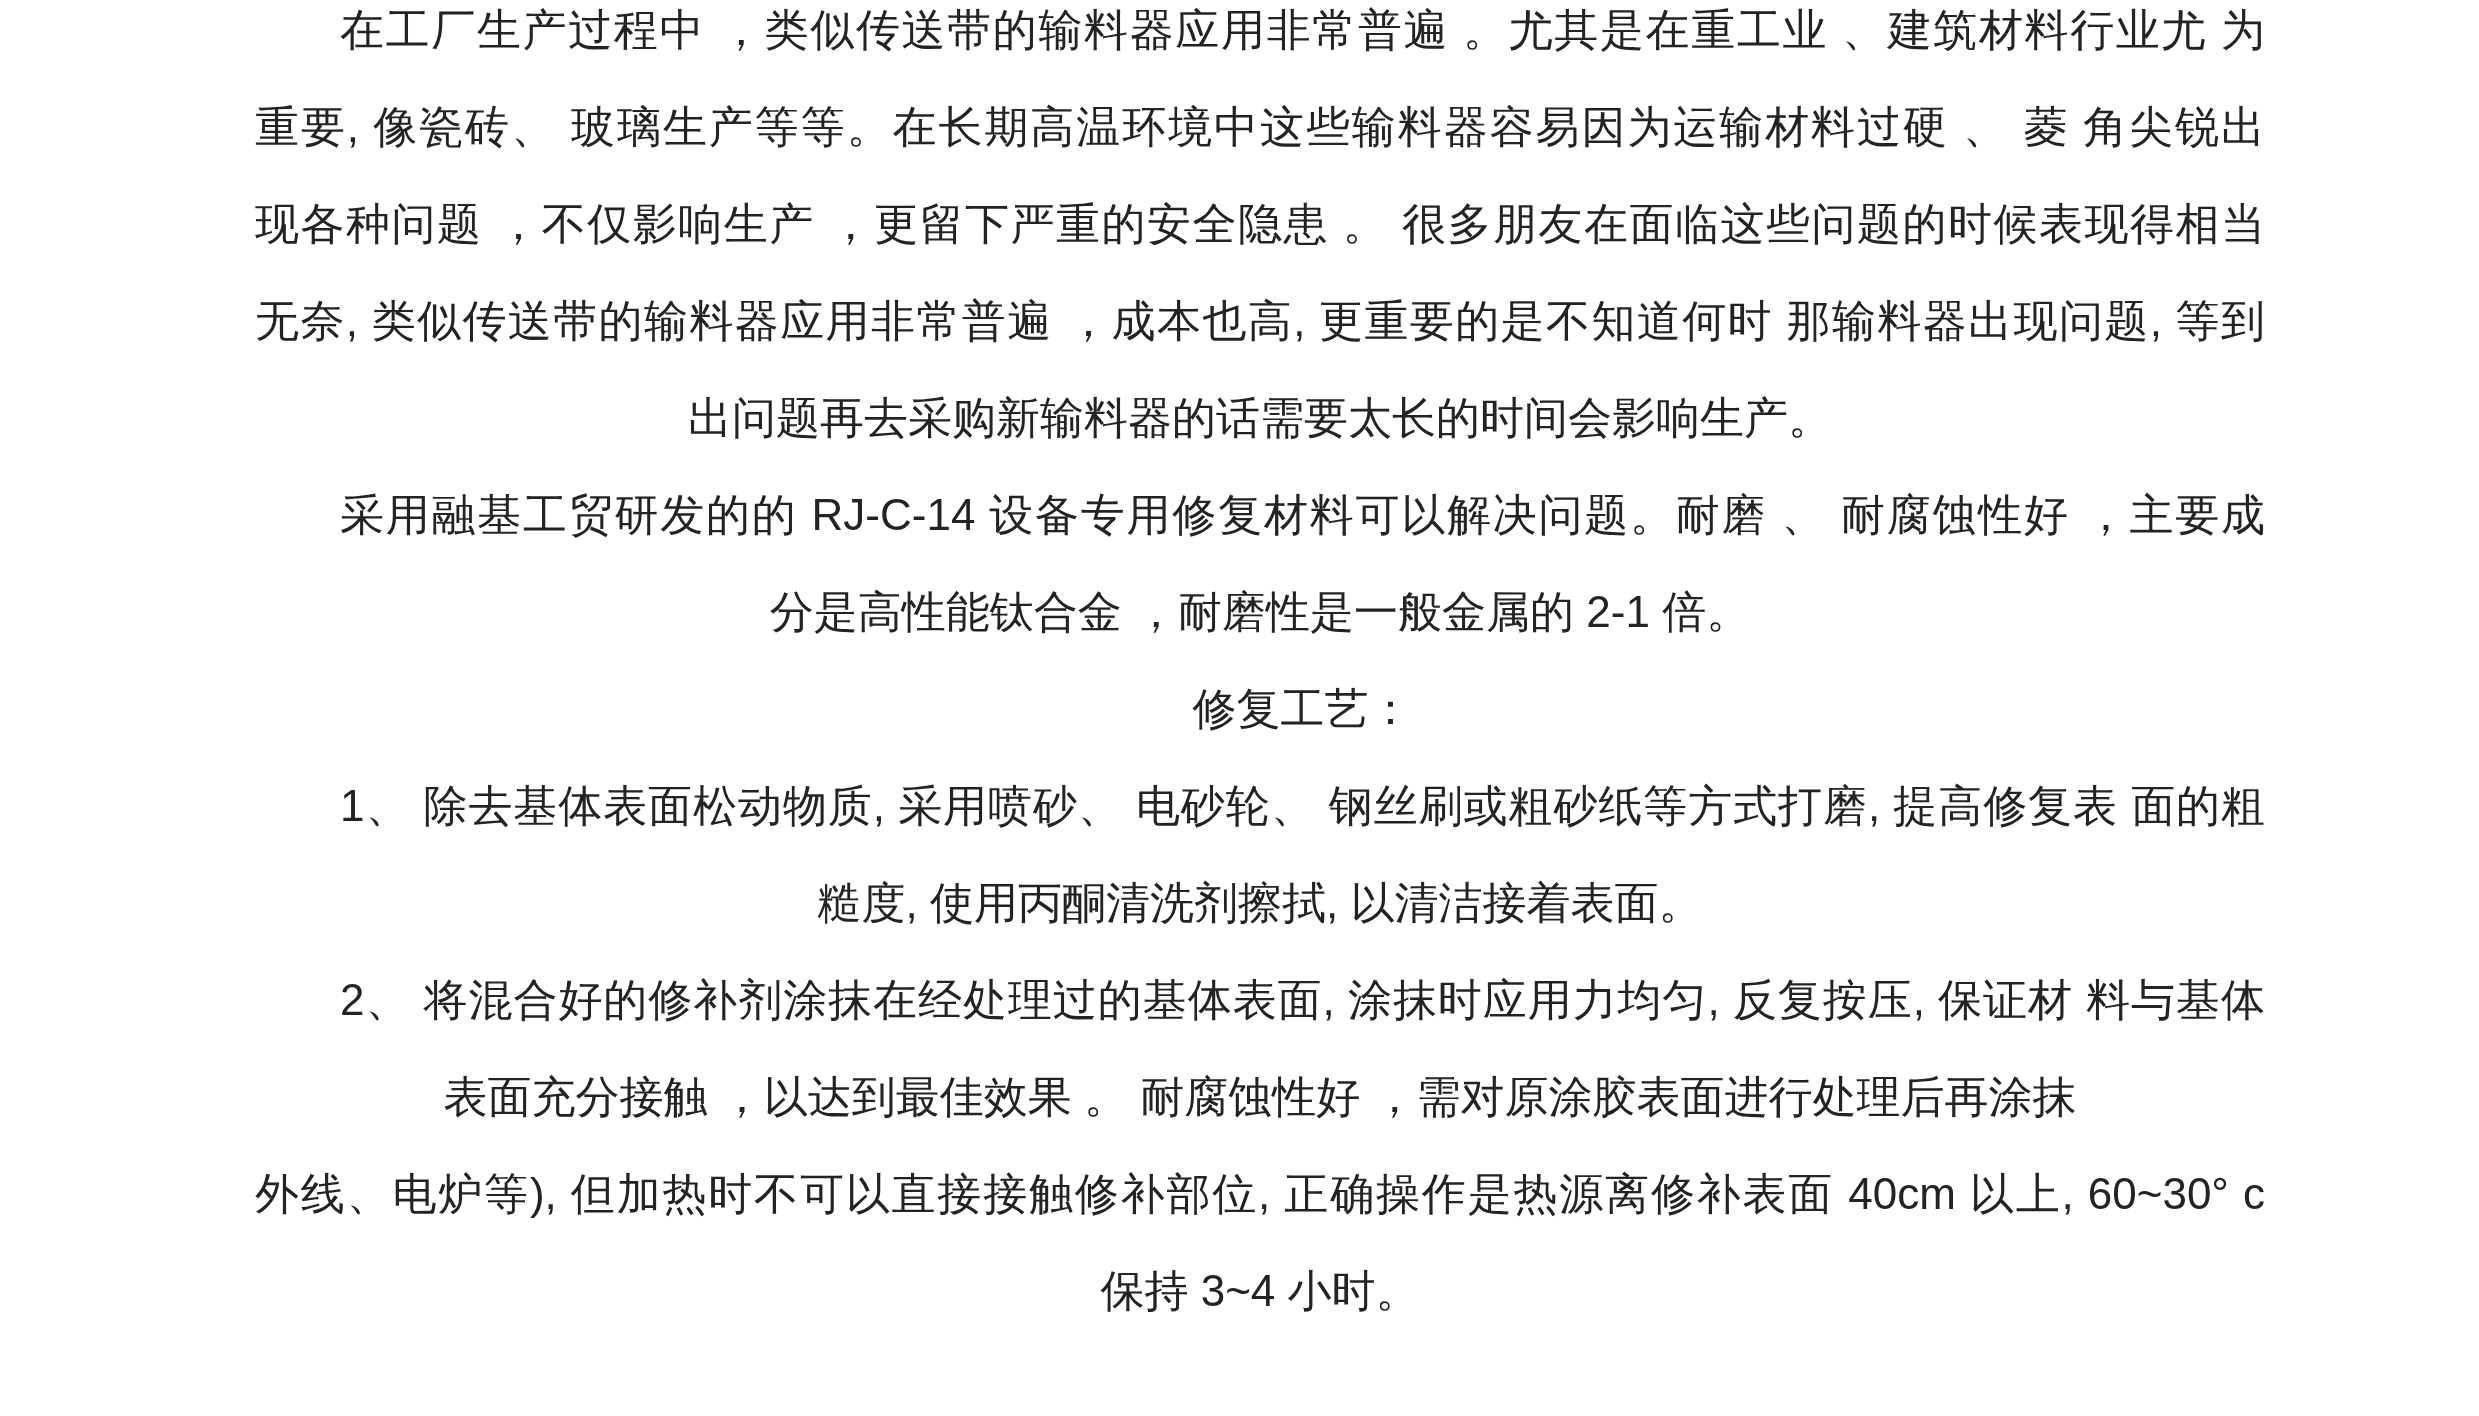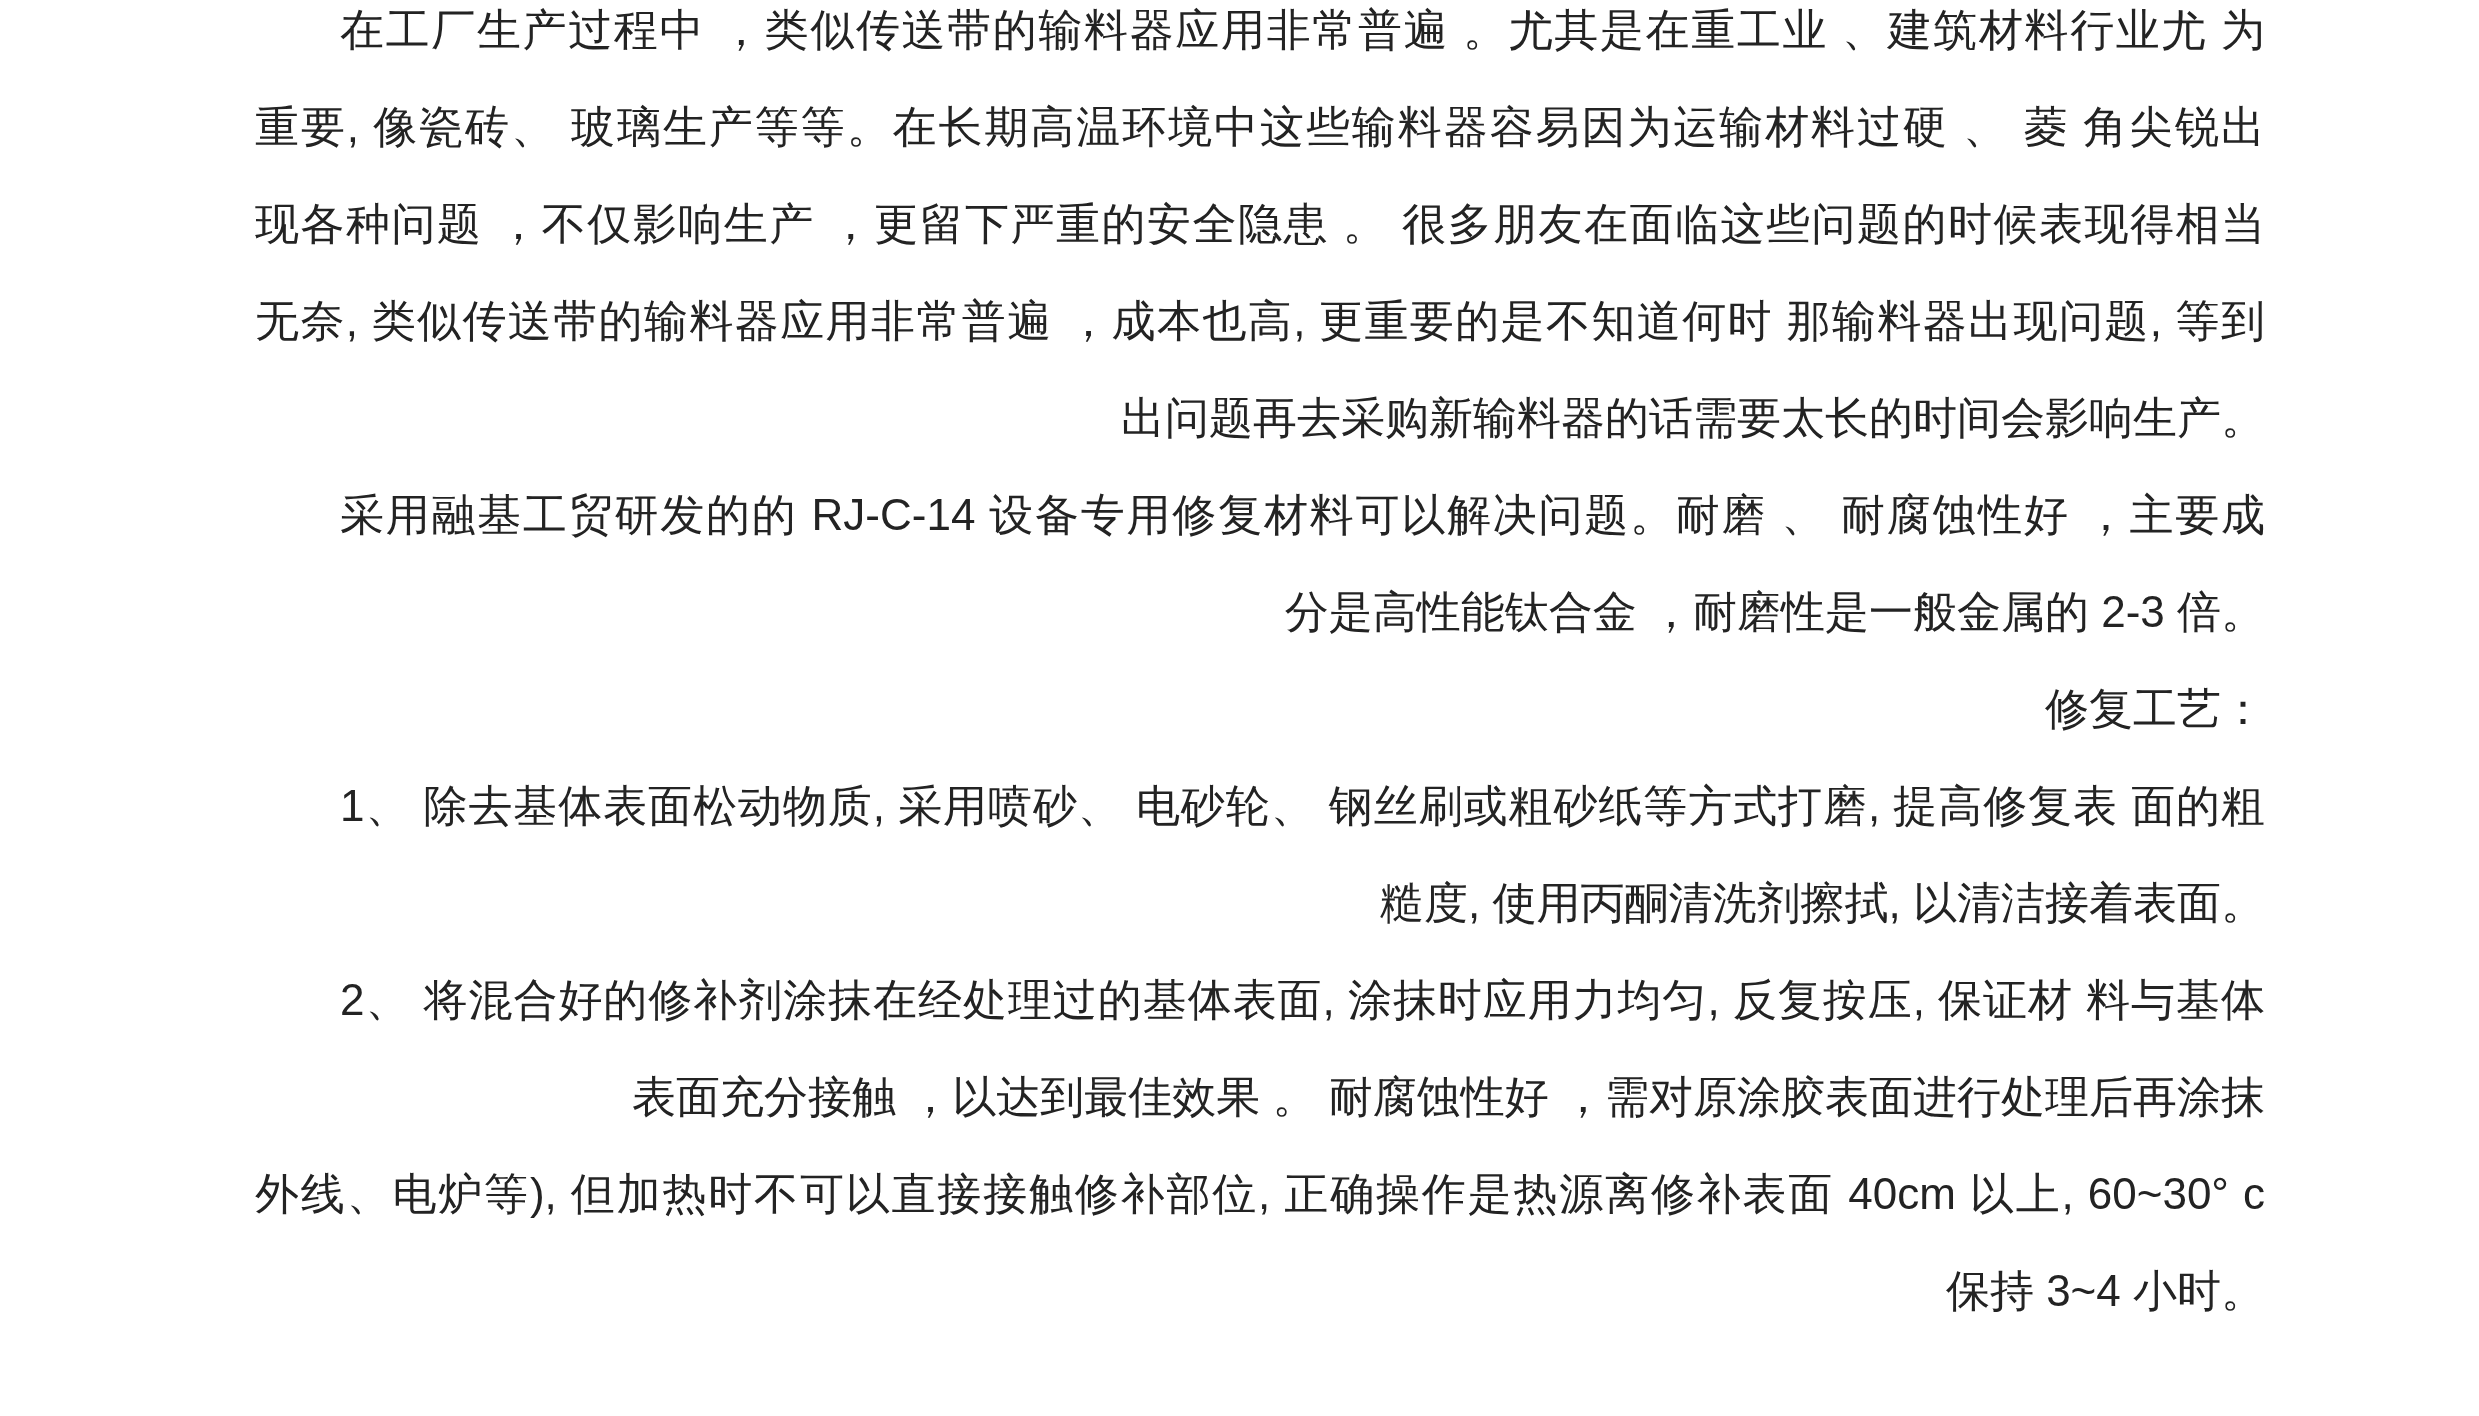--- a/index.html
+++ b/index.html
@@ -26,42 +26,42 @@
     margin-top: -19px;
     width: 2010px;
     font-family: "Liberation Sans", sans-serif;
     font-size: 44px;
     line-height: 97px;
     color: #232323;
     font-weight: 500;
   }
   .line {
     height: 97px;
-    text-align: right;
+    text-align: center;
   }
   .line.j {
     text-align: justify;
     text-align-last: justify;
   }
   .line.i {
     text-indent: 85px;
   }
 </style>
 </head>
 <body>
 
 <div class="page">
   <div class="text-body" id="doc-body">
       <div class="line j i">在工厂生产过程中 ，类似传送带的输料器应用非常普遍 。尤其是在重工业 、建筑材料行业尤 为</div>
       <div class="line j">重要, 像瓷砖、 玻璃生产等等。在长期高温环境中这些输料器容易因为运输材料过硬 、 菱 角尖锐出</div>
       <div class="line j">现各种问题 ，不仅影响生产 ，更留下严重的安全隐患 。 很多朋友在面临这些问题的时候表现得相当</div>
       <div class="line j">无奈, 类似传送带的输料器应用非常普遍 ，成本也高, 更重要的是不知道何时 那输料器出现问题, 等到</div>
       <div class="line">出问题再去采购新输料器的话需要太长的时间会影响生产。</div>
       <div class="line j i">采用融基工贸研发的的 RJ-C-14 设备专用修复材料可以解决问题。耐磨 、 耐腐蚀性好 ，主要成</div>
-      <div class="line">分是高性能钛合金 ，耐磨性是一般金属的 2-3 倍。</div>
+      <div class="line">分是高性能钛合金 ，耐磨性是一般金属的 2-1 倍。</div>
       <div class="line i">修复工艺：</div>
       <div class="line j i">1、 除去基体表面松动物质, 采用喷砂、 电砂轮、 钢丝刷或粗砂纸等方式打磨, 提高修复表 面的粗</div>
       <div class="line">糙度, 使用丙酮清洗剂擦拭, 以清洁接着表面。</div>
       <div class="line j i">2、 将混合好的修补剂涂抹在经处理过的基体表面, 涂抹时应用力均匀, 反复按压, 保证材 料与基体</div>
       <div class="line">表面充分接触 ，以达到最佳效果 。 耐腐蚀性好 ，需对原涂胶表面进行处理后再涂抹</div>
       <div class="line j">外线、电炉等), 但加热时不可以直接接触修补部位, 正确操作是热源离修补表面 40cm 以上, 60~30° c</div>
       <div class="line">保持 3~4 小时。</div>
     </div>
 </div>
 

